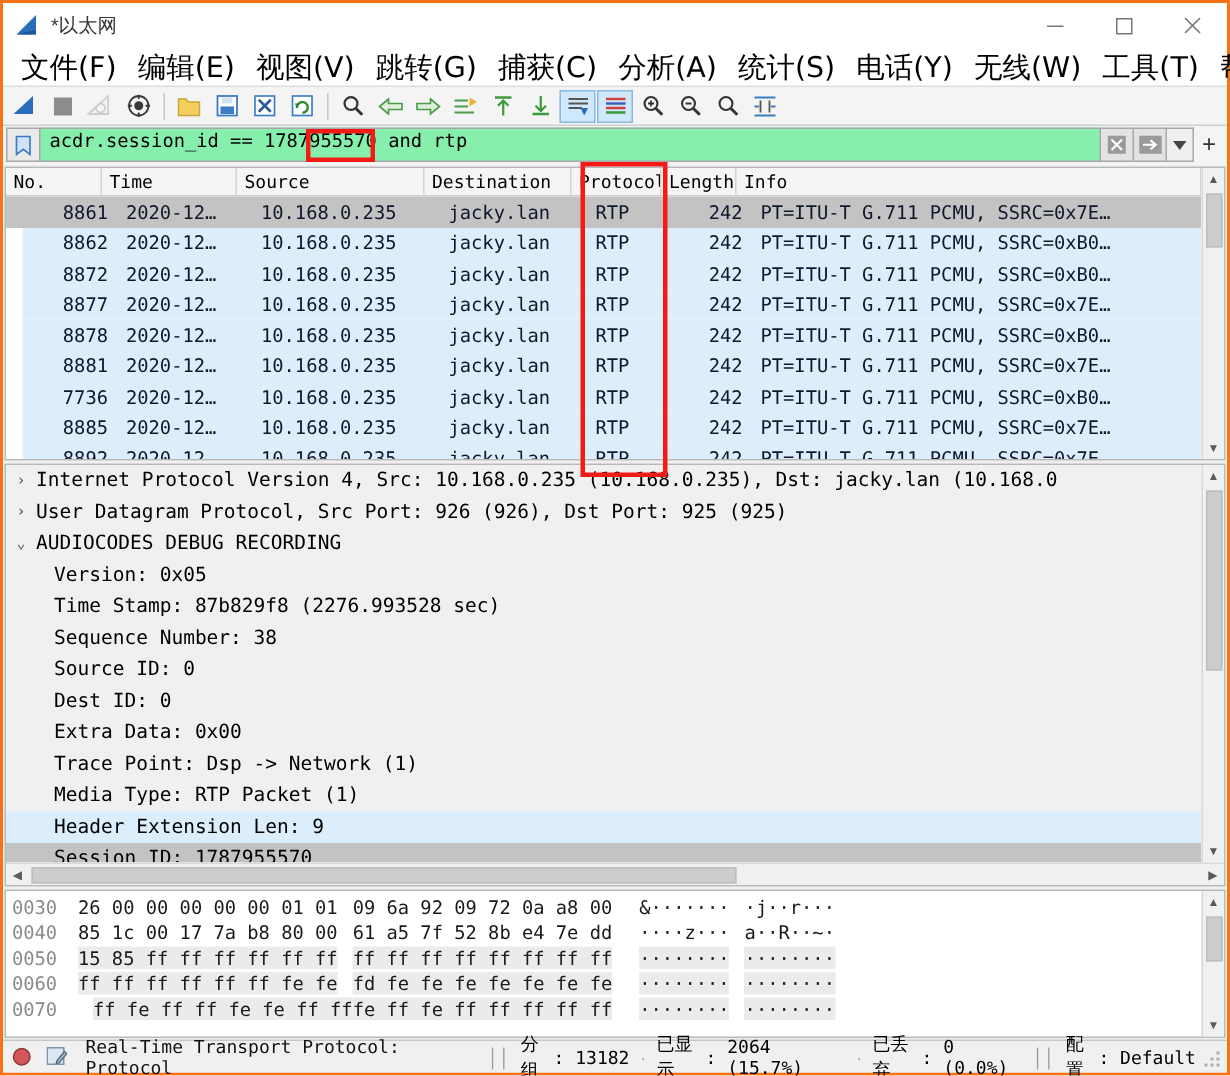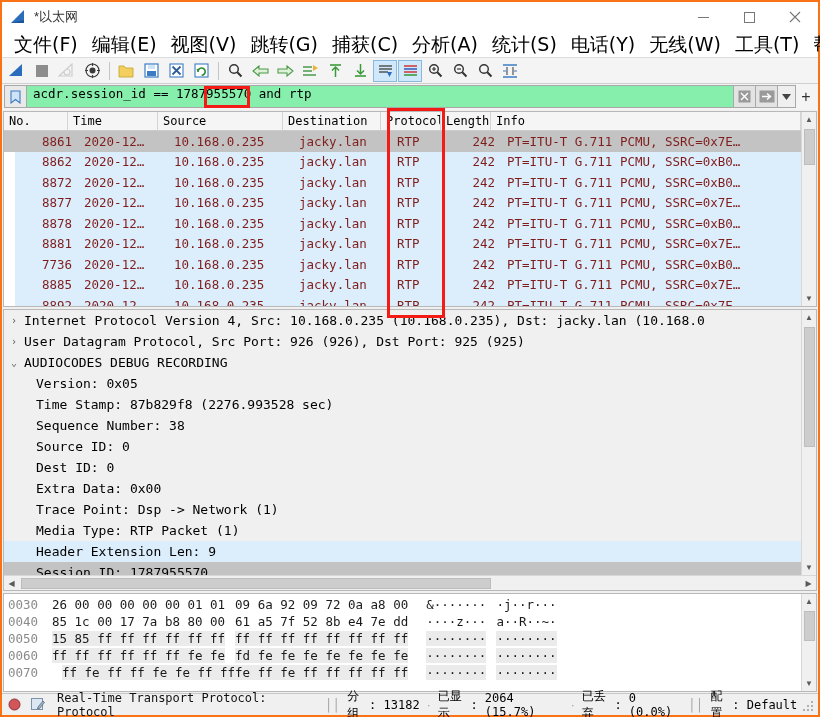--- a/index.html
+++ b/index.html
@@ -189,21 +189,21 @@
     overflow: hidden;
     position: relative;
   }
   .prow {
     display: flex;
     height: 20.5px;
     align-items: center;
     font-family: "DejaVu Sans Mono", "Liberation Mono", monospace;
     font-size: 12.5px;
     background: #dceefb;
-    color: #7f1d1d;
+    color: #0f172a;
   }
   .prow.sel { background: #c3c3c3; }
   .prow .cell { padding-left: 5px; white-space: nowrap; overflow: hidden; }
   .prow .cell.num { text-align: right; padding-right: 7px; padding-left: 0; }
   .prow .gut { width: 11px; background: #ffffff; height: 100%; flex: 0 0 11px;}
   .prow.sel .gut { background: #c3c3c3; }
 
   
   .c-no    { width: 64px;  flex: 0 0 64px; }
   .c-time  { width: 90px;  flex: 0 0 90px; }

